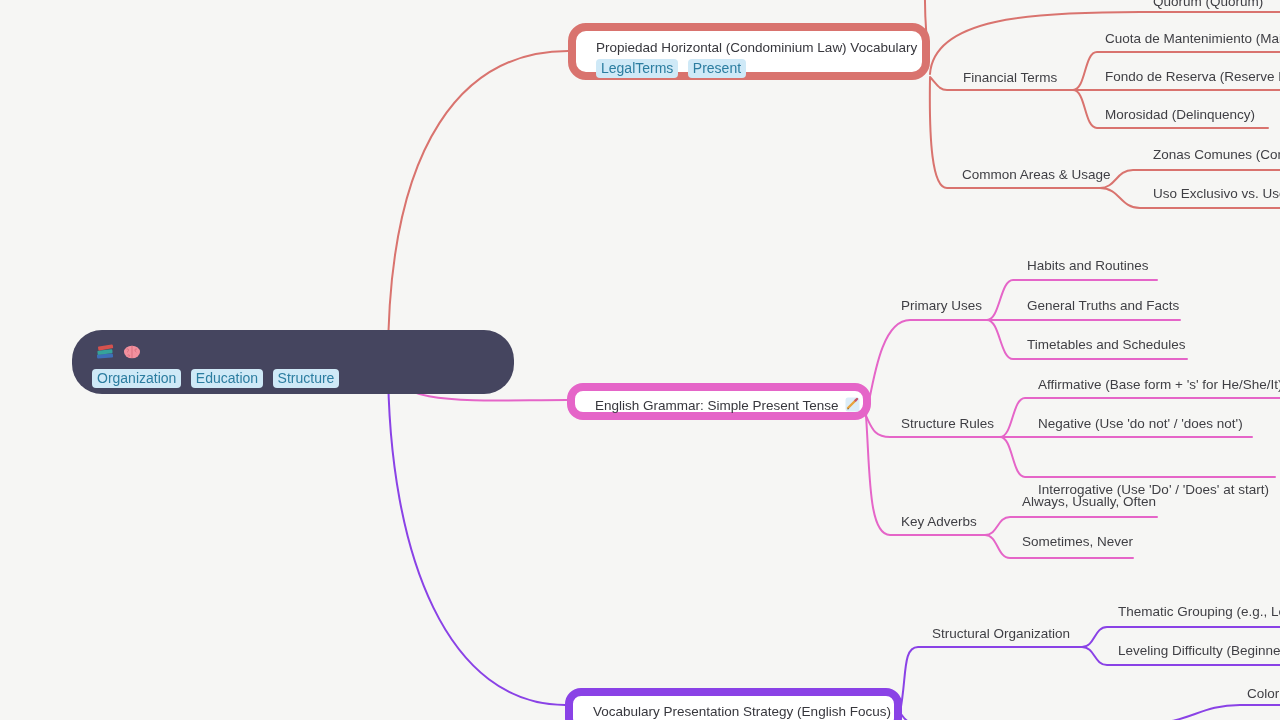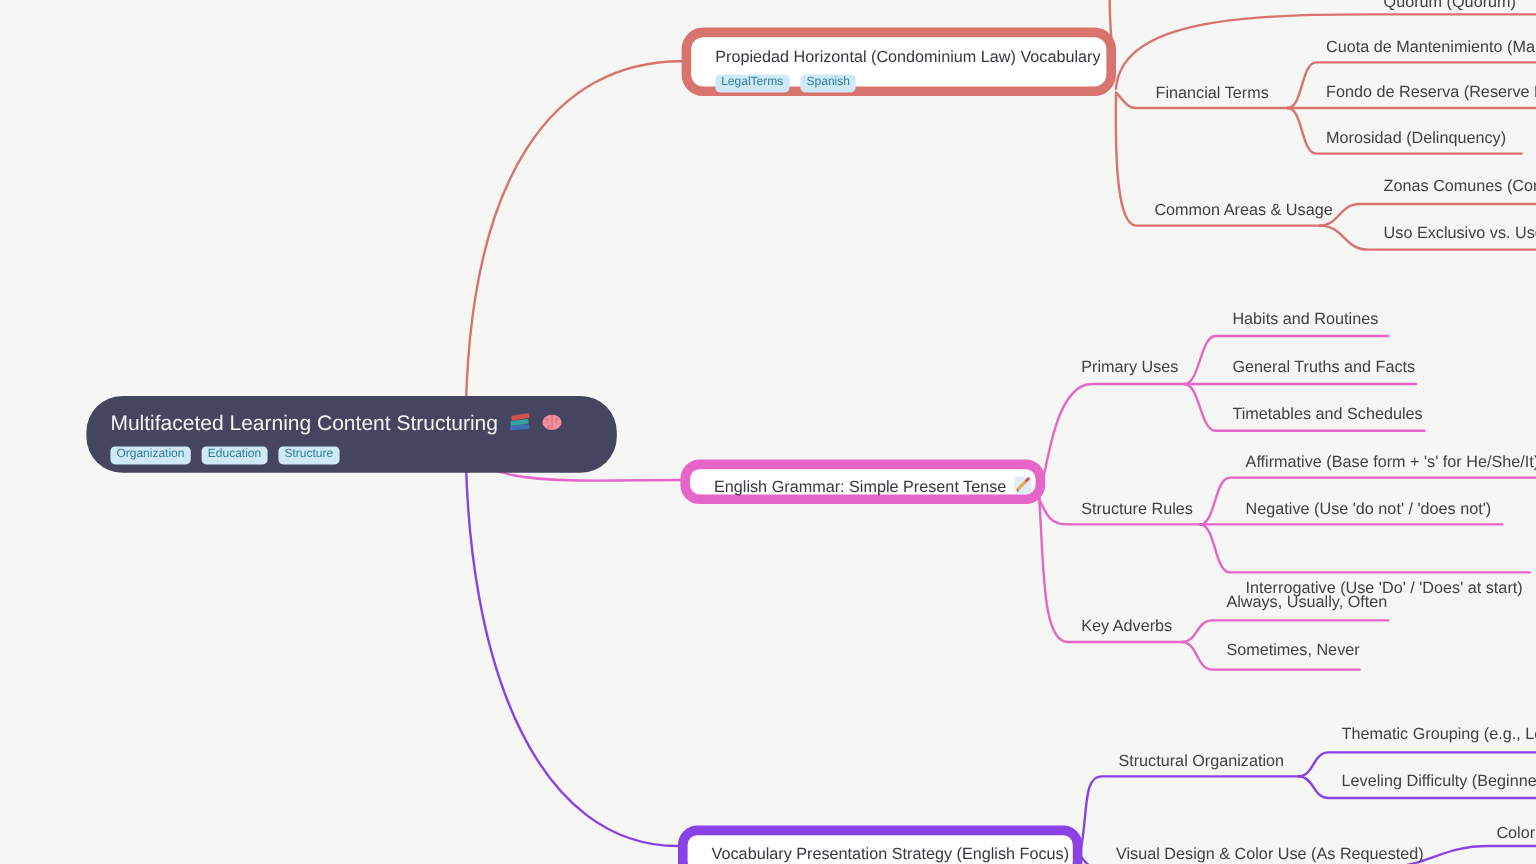--- a/index.html
+++ b/index.html
@@ -19,21 +19,21 @@
     font-size:13.5px;color:var(--label-text);line-height:15px;
   }
   .node{
     position:absolute;background:#ffffff;box-sizing:border-box;
     border:8px solid #d946ef;
   }
   .node .title{font-size:13.5px;color:var(--title-text);white-space:nowrap;line-height:16px;}
   .tagrow{margin-top:3px;line-height:1;}
   .tag{
     display:inline-block;background:var(--tag-bg);color:var(--tag-text);
-    font-size:10px;padding:2px 5px 3px;border-radius:4px;margin-right:5px;
+    font-size:14px;padding:2px 5px 3px;border-radius:4px;margin-right:5px;
     white-space:nowrap;
   }
   .root-node{
     background:var(--root-bg);border:none;border-radius:30px;
     padding:10px 20px 9px;
   }
   .root-node .title{font-size:17.5px;color:var(--root-text);line-height:24px;}
   .icon{display:inline-block;vertical-align:-2px;margin-left:3px;}
 </style>
 </head>
@@ -76,21 +76,20 @@
       <path d="M900,712 C907,678 902,647 918,647 L1082,647"></path>
       <path d="M1082,647 C1095,647 1094,627 1107,627 L1280,627"></path>
       <path d="M1082,647 C1095,647 1094,665 1107,665 L1280,665"></path>
       <path d="M901,714 C906,721 908,723 918,723 L1150,723"></path>
       <path d="M1150,723 C1190,723 1200,705 1240,705 L1280,705"></path>
     </g>
   </svg>
 
   <div class="node root-node" style="left:72px;top:330px;width:442px;height:64px;">
     <div class="title">
-      <span>Multifaceted Learning Content Structuring</span>
       <span class="icon">
         <svg width="20" height="16" viewBox="0 0 20 16">
           <rect x="2" y="10" width="16" height="4" rx="1" fill="#3d6fb8" transform="rotate(-4 10 12)"></rect>
           <rect x="2.5" y="6" width="15" height="4" rx="1" fill="#35a39b" transform="rotate(-7 10 8)"></rect>
           <rect x="3" y="1.5" width="15" height="4" rx="1" fill="#d5524e" transform="rotate(-9 10 3)"></rect>
         </svg>
       </span>
       <span class="icon">
         <svg width="18" height="16" viewBox="0 0 18 16">
           <ellipse cx="9" cy="8" rx="8" ry="6.3" fill="#f2909e"></ellipse>
@@ -102,21 +101,21 @@
       <span class="tag">Organization</span>
       <span class="tag">Education</span>
       <span class="tag">Structure</span>
     </div>
   </div>
 
   <div class="node" style="left:568px;top:23px;width:362px;height:57px;border-color:var(--red);border-radius:18px;padding:9px 20px;">
     <div class="title">Propiedad Horizontal (Condominium Law) Vocabulary</div>
     <div class="tagrow">
       <span class="tag">LegalTerms</span>
-      <span class="tag">Spanish</span>
+      <span class="tag">Present</span>
     </div>
   </div>
 
   <div class="label" style="left:1153px;top:-6px;">Quorum (Quórum)</div>
 
   <div class="label" style="left:963px;top:70px;">Financial Terms</div>
   <div class="label" style="left:1105px;top:31px;">Cuota de Mantenimiento (Mai</div>
   <div class="label" style="left:1105px;top:69px;">Fondo de Reserva (Reserve Fu</div>
   <div class="label" style="left:1105px;top:107px;">Morosidad (Delinquency)</div>
 
@@ -153,16 +152,15 @@
   <div class="label" style="left:1022px;top:534px;">Sometimes, Never</div>
 
   <div class="node" style="left:565px;top:688px;width:337px;height:46px;border-color:var(--purple);border-radius:16px;padding:8px 20px;">
     <div class="title">Vocabulary Presentation Strategy (English Focus)</div>
   </div>
 
   <div class="label" style="left:932px;top:626px;">Structural Organization</div>
   <div class="label" style="left:1118px;top:604px;">Thematic Grouping (e.g., Le</div>
   <div class="label" style="left:1118px;top:643px;">Leveling Difficulty (Beginne</div>
 
-  <div class="label" style="left:930px;top:704px;">Visual Design &amp; Color Use (As Requested)</div>
   <div class="label" style="left:1247px;top:686px;">Color Cod</div>
 
 </div>
 
 </body></html>

